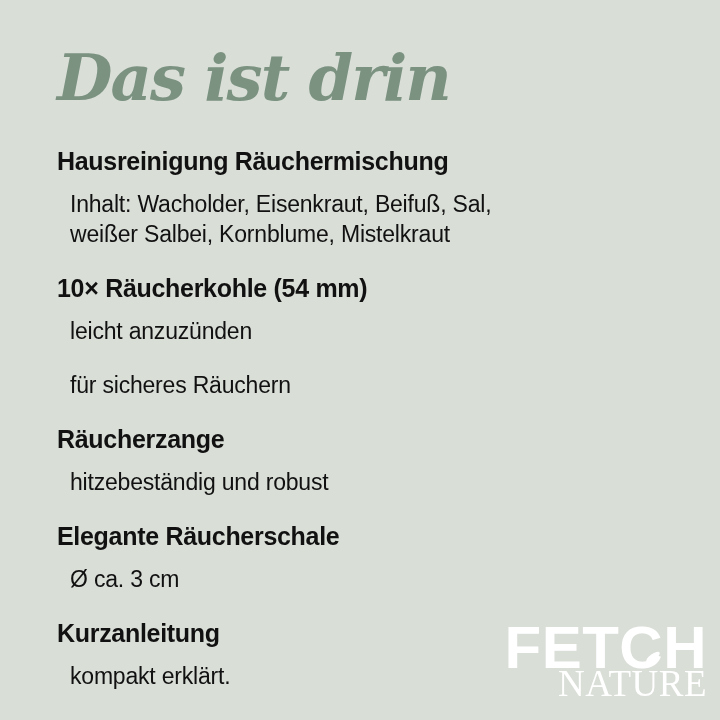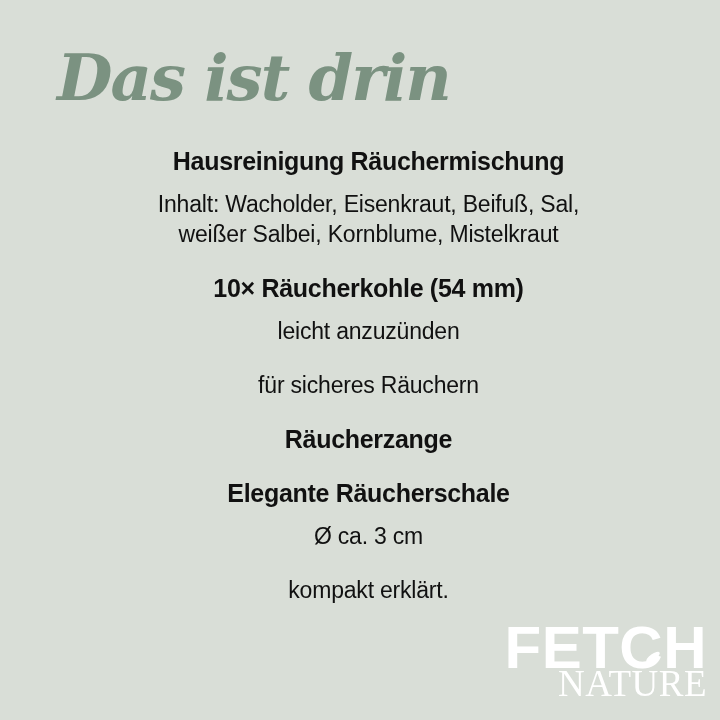--- a/index.html
+++ b/index.html
@@ -29,21 +29,20 @@
     font-size: 64px;
     line-height: 76px;
     letter-spacing: -2px;
     color: var(--accent, #7b9281);
   }
   .sections {
     margin-top: 30px;
   }
   .item {
     margin-bottom: 24px;
-    text-align: center;
   }
   .heading {
     margin: 0;
     font-size: 25px;
     line-height: 30px;
     font-weight: 700;
     letter-spacing: -0.3px;
   }
   .detail {
     margin: 13px;
@@ -102,28 +101,30 @@
       <h2 class="heading">10× Räucherkohle (54 mm)</h2>
       <p class="detail">leicht anzuzünden</p>
     </section>
 
     <section class="item">
       <p class="detail">für sicheres Räuchern</p>
     </section>
 
     <section class="item">
       <h2 class="heading">Räucherzange</h2>
+      <p class="detail">hitzebeständig und robust</p>
     </section>
 
     <section class="item">
       <h2 class="heading">Elegante Räucherschale</h2>
       <p class="detail">Ø ca. 3 cm</p>
     </section>
 
     <section class="item">
+      <h2 class="heading">Kurzanleitung</h2>
       <p class="detail">kompakt erklärt.</p>
     </section>
 
   </div>
 
   <div class="logo">
     <div class="logo-fetch">FETCH</div>
     <div class="logo-nature">NATURE</div>
     <span class="leaf"></span>
   </div>

